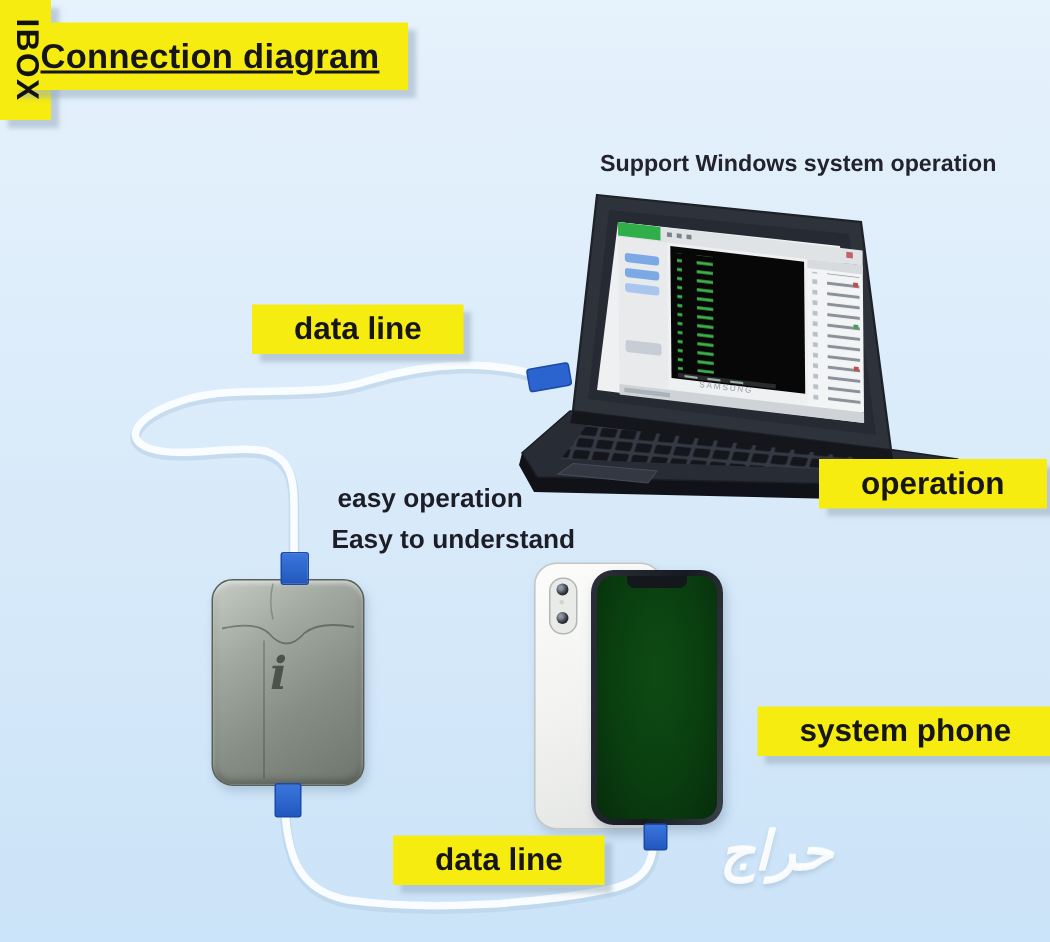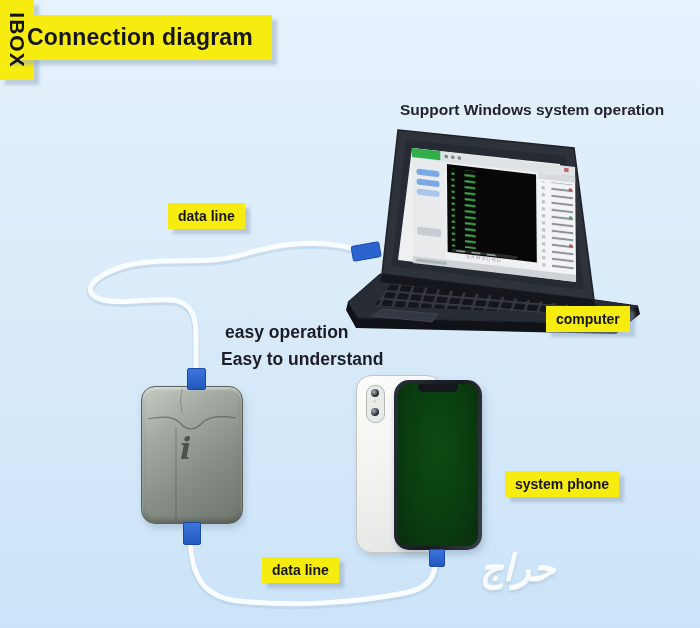--- a/index.html
+++ b/index.html
@@ -4,27 +4,27 @@
 <style>
   html,body{margin:0;padding:0;}
   #stage{
     position:relative;width:700px;height:628px;overflow:hidden;
     background:linear-gradient(180deg,#e6f2fc 0%,#dcecfa 40%,#cbe3f8 100%);
     font-family:"Liberation Sans",sans-serif;
   }
   .abs{position:absolute;}
   .tag{
     position:absolute;background:#f6ec10;color:#15151a;
-    font-weight:700;font-size:14px;line-height:1;
-    padding:6px 10px;box-shadow:5px 5px 3px rgba(148,168,188,.5);
+    font-weight:700;font-size:21px;line-height:1;
+    padding:6px 28px;box-shadow:5px 5px 3px rgba(148,168,188,.5);
     white-space:nowrap;
   }
   #title-tag{
     left:8px;top:15px;font-size:23px;font-weight:700;
-    padding:11px 19px;letter-spacing:.2px;
+    padding:11px 19px;letter-spacing:.2px;text-decoration:underline;
   }
   #support-text{
     left:352px;top:101px;font-size:15.5px;font-weight:700;color:#23232e;margin-left:48px;
   }
   #easy-1{left:225px;top:322px;font-size:17.5px;font-weight:600;color:#1d1d27;text-align:center;}
   #easy-2{left:221px;top:349px;font-size:17.5px;font-weight:600;color:#1d1d27;}
   
   #dataline-top-tag{left:168px;top:203px;}
   #computer-tag{left:546px;top:306px;}
   #mobile-tag{left:505px;top:471px;}
@@ -197,21 +197,21 @@
     </div>
   </div>
   <div id="phone-conn" class="connector"></div>
 
   <div id="title-tag" class="tag">Connection diagram</div>
   <div id="support-text" class="abs">Support Windows system operation</div>
   <div id="easy-1" class="abs">easy operation</div>
   <div id="easy-2" class="abs">Easy to understand</div>
 
   <div id="dataline-top-tag" class="tag">data line</div>
-  <div id="computer-tag" class="tag">computer</div>
+  <div id="computer-tag" class="tag">operation</div>
   <div id="ibox-tag">
     <span>IBOX</span>
   </div>
   <div id="mobile-tag" class="tag">system phone</div>
   <div id="dataline-bottom-tag" class="tag">data line</div>
 
   <div id="watermark">حراج</div>
 
 </div>
 

